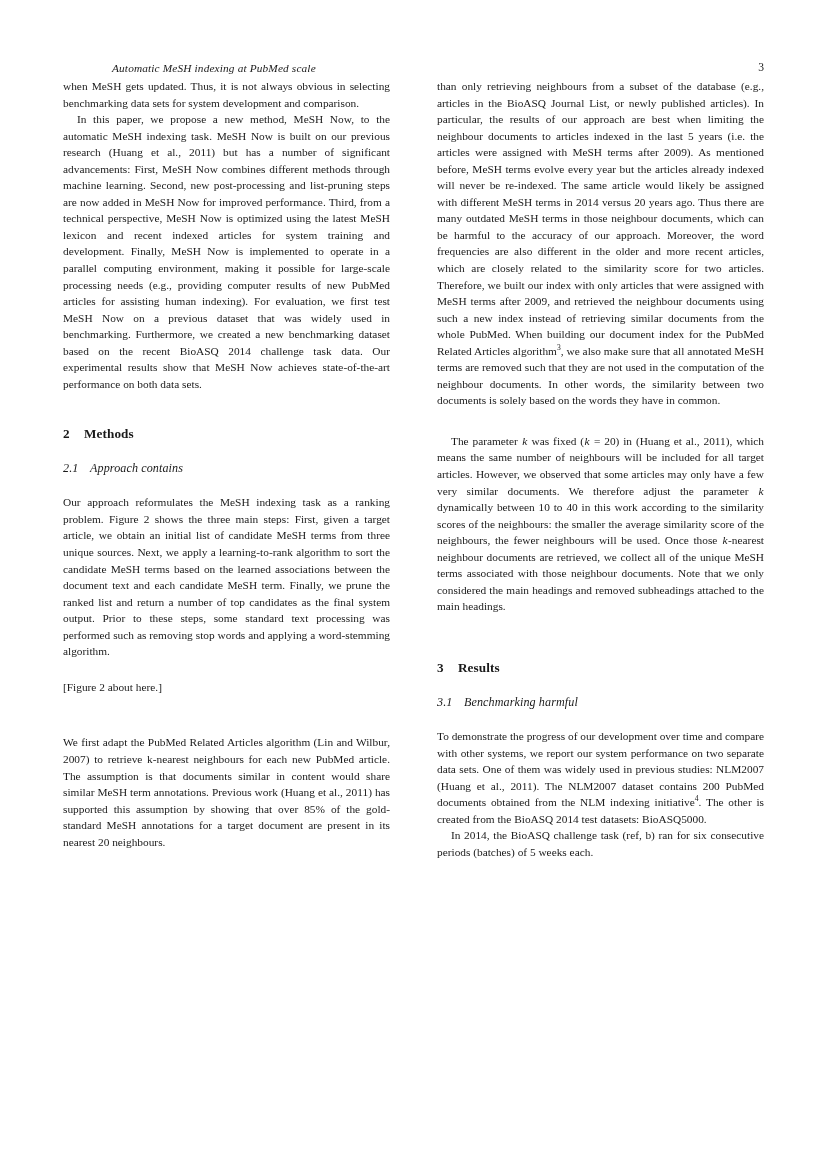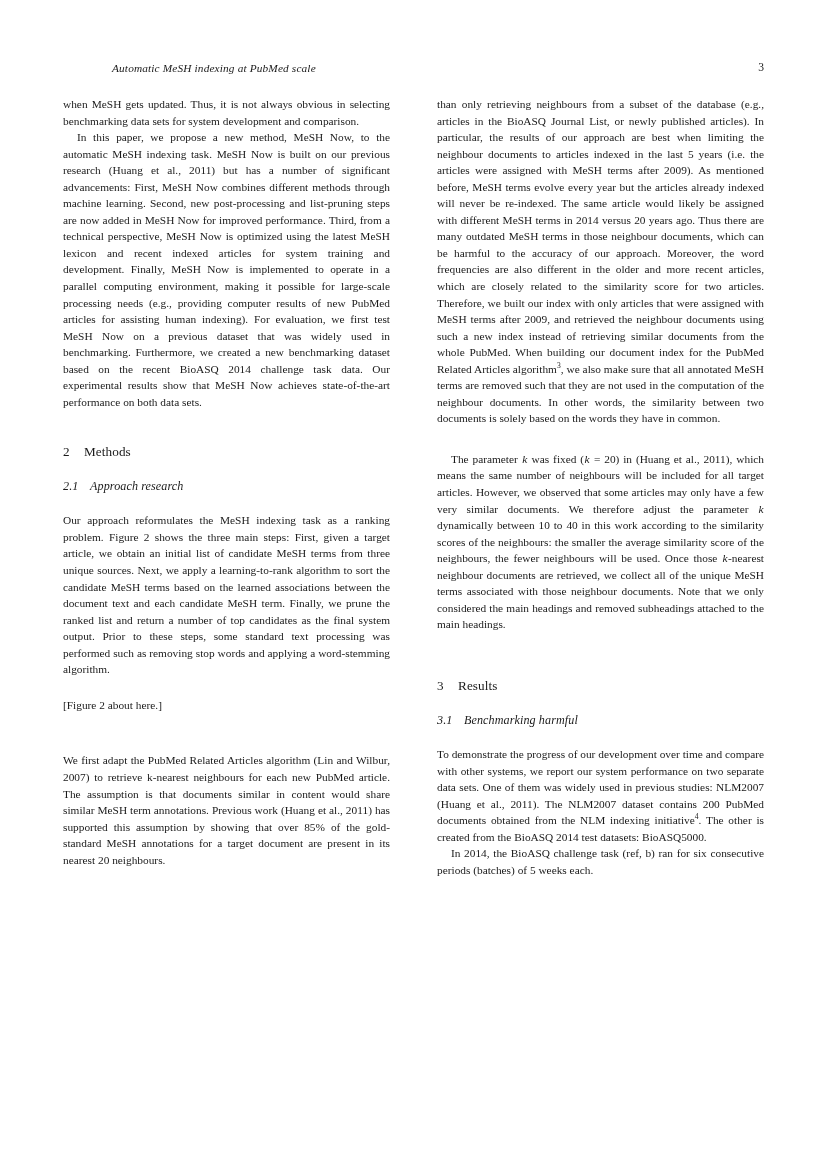--- a/index.html
+++ b/index.html
@@ -44,21 +44,21 @@
   }
   .runhead-page {
     font-size: 11.6px;
     font-style: normal;
   }
 
   
   .columns {
     position: absolute;
     left: 63px;
-    top: 96px;
+    top: 78px;
     width: 701px;
     height: 1010px;
     display: flex;
     justify-content: space-between;
   }
   .col {
     width: 327px;
     position: relative;
   }
 
@@ -82,21 +82,21 @@
   .gap-md { height: 17px; }
   .gap-lg { height: 24px; }
   .gap-xl { height: 33px; }
   .gap-xxl { height: 44px; }
   .gap-fig-top { height: 19px; }
   .gap-fig-bot { height: 22px; }
 
   h2.section {
     margin: 0;
     font-size: 13.2px;
-    font-weight: normal;
+    font-weight: bold;
     line-height: 18px;
     letter-spacing: 0.1px;
   }
   h2.section .num {
     display: inline-block;
     min-width: 21px;
   }
   h3.subsection {
     margin: 0;
     font-size: 12.1px;
@@ -141,21 +141,21 @@
 
       <div class="gap-xl"></div>
 
       <h2 class="section">
         <span class="num">2</span><span>Methods</span>
       </h2>
 
       <div class="gap-md"></div>
 
       <h3 class="subsection">
-        <span class="num">2.1</span><span>Approach research</span>
+        <span class="num">2.1</span><span>Approach contains</span>
       </h3>
 
       <div class="gap-md"></div>
 
       <p class="para">Our approach reformulates the MeSH indexing task as a ranking problem. Figure 2 shows the three main steps: First, given a target article, we obtain an initial list of candidate MeSH terms from three unique sources. Next, we apply a learning-to-rank algorithm to sort the candidate MeSH terms based on the learned associations between the document text and each candidate MeSH term. Finally, we prune the ranked list and return a number of top candidates as the final system output. Prior to these steps, some standard text processing was performed such as removing stop words and applying a word-stemming algorithm.</p>
 
       <div class="gap-fig-top"></div>
 
       <p class="centered">[Figure 2 about here.]</p>
 

